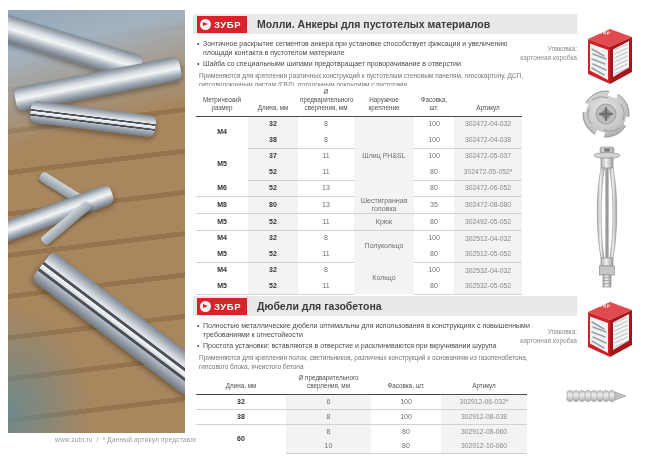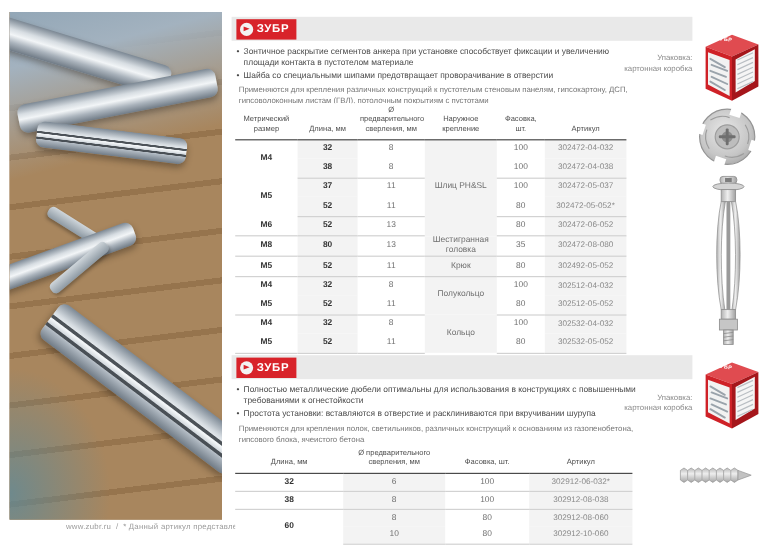--- a/index.html
+++ b/index.html
@@ -86,20 +86,21 @@
 
   <div class="footer">
     <span>www.zubr.ru</span><span>/</span><span>* Данный артикул представлен на фото</span>
   </div>
 
   <div class="band s1">
     <div class="logo">
       <span class="emblem"></span>
       <span class="brandname">ЗУБР</span>
     </div>
+    <span class="title">Молли. Анкеры для пустотелых материалов</span>
   </div>
 
   <div class="bullets s1">
     <div class="bullet">Зонтичное раскрытие сегментов анкера при установке способствует фиксации и увеличению площади контакта в пустотелом материале</div>
     <div class="bullet">Шайба со специальными шипами предотвращает проворачивание в отверстии</div>
     <div class="note">Применяются для крепления различных конструкций к пустотелым стеновым панелям, гипсокартону, ДСП, гипсоволоконным листам (ГВЛ), потолочным покрытиям с пустотами</div>
   </div>
 
   <div class="pack s1">
     <div>Упаковка:</div>
@@ -290,20 +291,21 @@
         <td class="shade art">302532-05-052</td>
       </tr>
     </tbody>
   </table>
 
   <div class="band s2">
     <div class="logo">
       <span class="emblem"></span>
       <span class="brandname">ЗУБР</span>
     </div>
+    <span class="title">Дюбели для газобетона</span>
   </div>
 
   <div class="bullets s2">
     <div class="bullet">Полностью металлические дюбели оптимальны для использования в конструкциях с повышенными требованиями к огнестойкости</div>
     <div class="bullet">Простота установки: вставляются в отверстие и расклиниваются при вкручивании шурупа</div>
     <div class="note">Применяются для крепления полок, светильников, различных конструкций к основаниям из газопенобетона, гипсового блока, ячеистого бетона</div>
   </div>
 
   <div class="pack s2">
     <div>Упаковка:</div>

